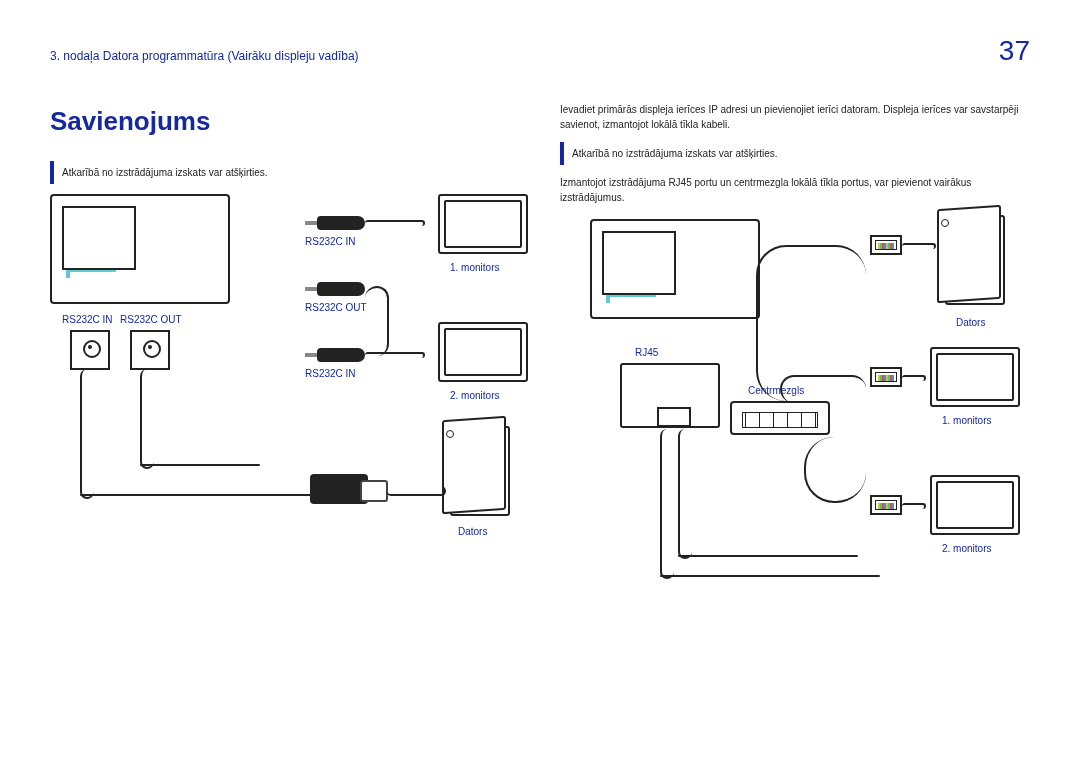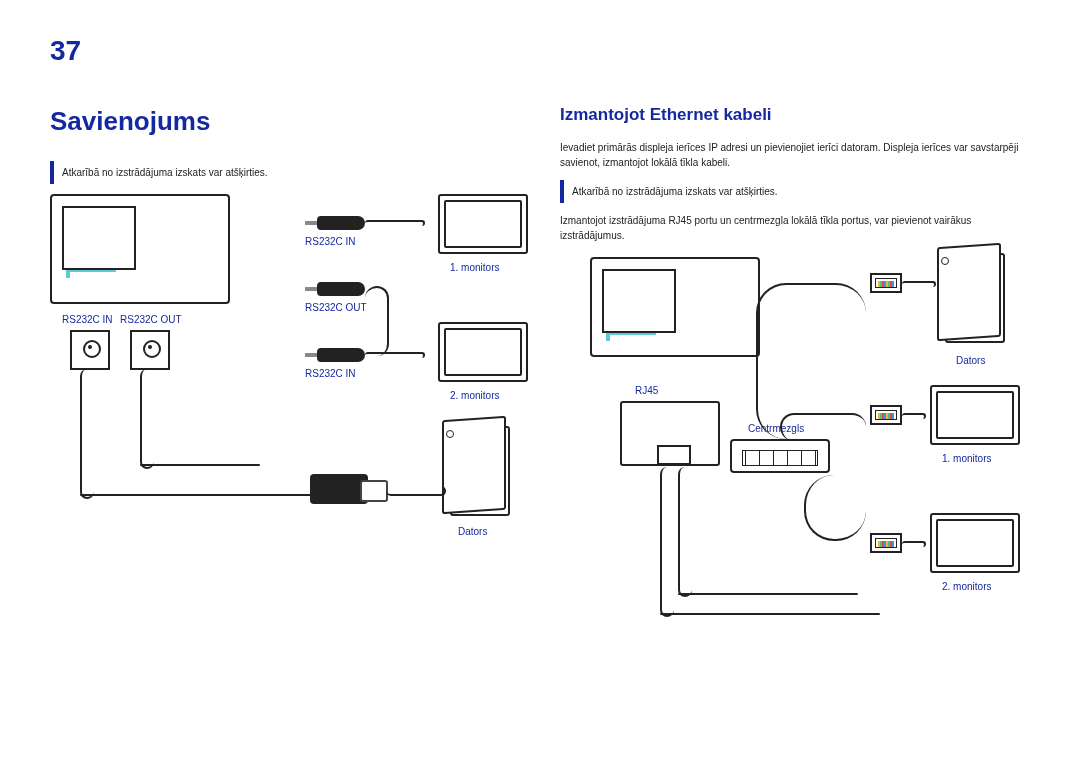--- a/index.html
+++ b/index.html
@@ -21,21 +21,21 @@
     margin-bottom: 30px;
   }
   .breadcrumb {
     color: #1428a0;
     font-size: 12px;
     font-weight: 500;
   }
   .page-num {
     color: #1428a0;
     font-size: 28px;
-    font-weight: 700;
+    font-weight: 400;
   }
   .columns {
     display: flex;
     gap: 40px;
   }
   .col {
     flex: 1;
     min-width: 0;
   }
   h1 {
@@ -256,20 +256,21 @@
     left: 10px; right: 10px; top: 9px;
     height: 14px;
     background: repeating-linear-gradient(90deg, transparent 0 2px, #222 2px 3px, transparent 3px 14px);
     border: 1px solid #222;
   }
 </style>
 </head>
 <body>
 
 <div class="top-bar">
+  <div class="breadcrumb">3. nodaļa Datora programmatūra (Vairāku displeju vadība)</div>
   <div class="page-num">37</div>
 </div>
 
 <div class="columns">
 
   <div class="col">
     <h1>Savienojums</h1>
     <div class="note">Atkarībā no izstrādājuma izskats var atšķirties.</div>
 
     <div class="diagram-area">
@@ -318,21 +319,20 @@
       <span class="label" style="left:400px;top:194px;">2. monitors</span>
 
       <div class="tower" style="left:400px;top:232px;"></div>
       <span class="label" style="left:408px;top:330px;">Dators</span>
 
       <div class="cable" style="left:336px;top:292px;width:60px;height:10px;border-top:none;border-left:none;"></div>
     </div>
   </div>
 
   <div class="col">
-    <h2>Izmantojot Ethernet kabeli</h2>
     <p class="body-text">Ievadiet primārās displeja ierīces IP adresi un pievienojiet ierīci datoram. Displeja ierīces var savstarpēji savienot, izmantojot lokālā tīkla kabeli.</p>
     <div class="note">Atkarībā no izstrādājuma izskats var atšķirties.</div>
     <p class="body-text">Izmantojot izstrādājuma RJ45 portu un centrmezgla lokālā tīkla portus, var pievienot vairākus izstrādājumus.</p>
 
     <div class="diagram-area-right">
 
       <div class="monitor-back" style="left:30px;top:4px;width:170px;height:100px;">
         <span class="ports"></span>
       </div>
 

